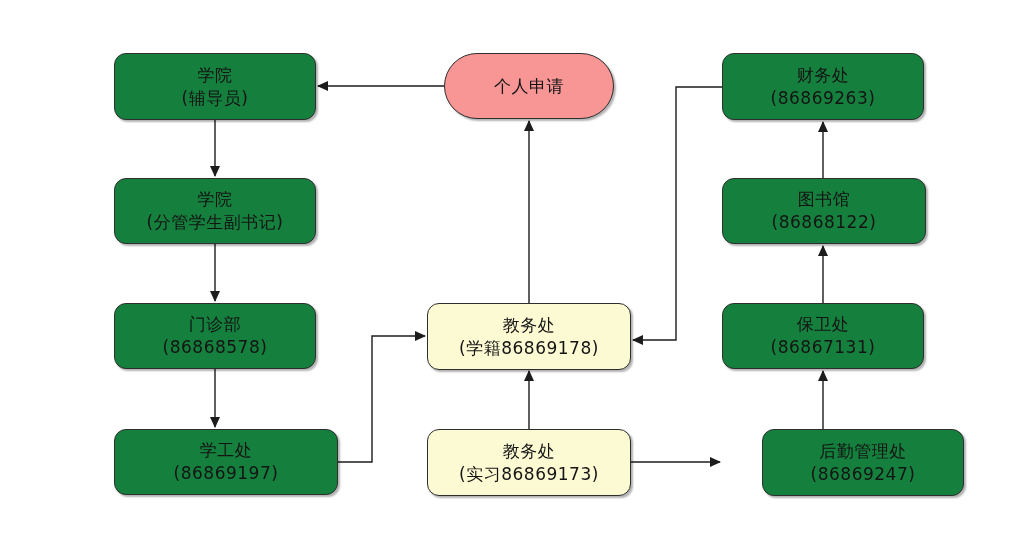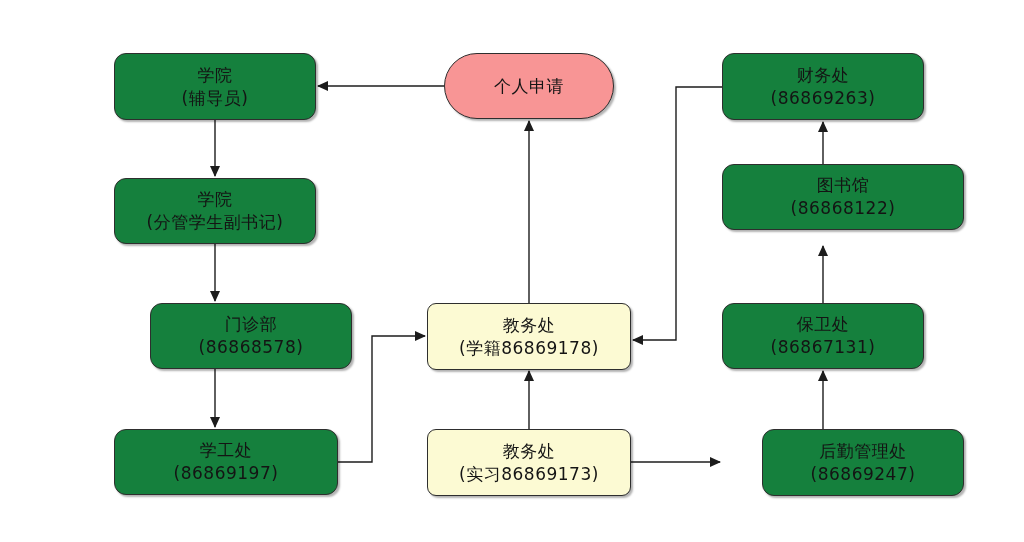--- a/index.html
+++ b/index.html
@@ -30,21 +30,21 @@
     border: 1.5px solid #2e2e2e;
     border-radius: 12px;
     box-shadow: 2px 2px 2px rgba(0,0,0,0.30);
     font-size: 17px;
     line-height: 23px;
     color: #141414;
     text-align: center;
     letter-spacing: 0.5px;
   }
   .node.cyan   { background: #15803d; }
-  .node.yellow { background: #fcfad3; border-radius: 9px; }
+  .node.yellow { background: #fcfad3; }
   .node.pink   { background: #f89595; border-radius: 33px; }
   .node span { display: block; white-space: nowrap; }
 </style>
 </head>
 <body>
 
 <div class="canvas">
 
   <svg class="edges-layer" width="1024" height="542" viewBox="0 0 1024 542">
     <defs>
@@ -75,21 +75,21 @@
   <div class="node cyan" style="left:114px; top:53px; width:202px; height:67px;">
     <span>学院</span>
     <span>(辅导员)</span>
   </div>
 
   <div class="node cyan" style="left:114px; top:178px; width:202px; height:66px;">
     <span>学院</span>
     <span>(分管学生副书记)</span>
   </div>
 
-  <div class="node cyan" style="left:114px; top:303px; width:202px; height:66px;margin-left:36px;">
+  <div class="node cyan" style="left:114px; top:303px; width:202px; height:66px;">
     <span>门诊部</span>
     <span>(86868578)</span>
   </div>
 
   <div class="node cyan" style="left:114px; top:429px; width:224px; height:66px;">
     <span>学工处</span>
     <span>(86869197)</span>
   </div>
 
   <div class="node yellow" style="left:427px; top:303px; width:204px; height:67px;">
@@ -100,21 +100,21 @@
   <div class="node yellow" style="left:427px; top:429px; width:204px; height:67px;">
     <span>教务处</span>
     <span>(实习86869173)</span>
   </div>
 
   <div class="node cyan" style="left:722px; top:53px; width:202px; height:67px;align-items:center;">
     <span>财务处</span>
     <span>(86869263)</span>
   </div>
 
-  <div class="node cyan" style="left:722px; top:164px; width:242px; height:66px;">
+  <div class="node cyan" style="left:722px; top:178px; width:204px; height:66px;">
     <span>图书馆</span>
     <span>(86868122)</span>
   </div>
 
   <div class="node cyan" style="left:722px; top:303px; width:202px; height:66px;">
     <span>保卫处</span>
     <span>(86867131)</span>
   </div>
 
   <div class="node cyan" style="left:722px; top:429px; width:202px; height:67px;margin-left:40px;">

